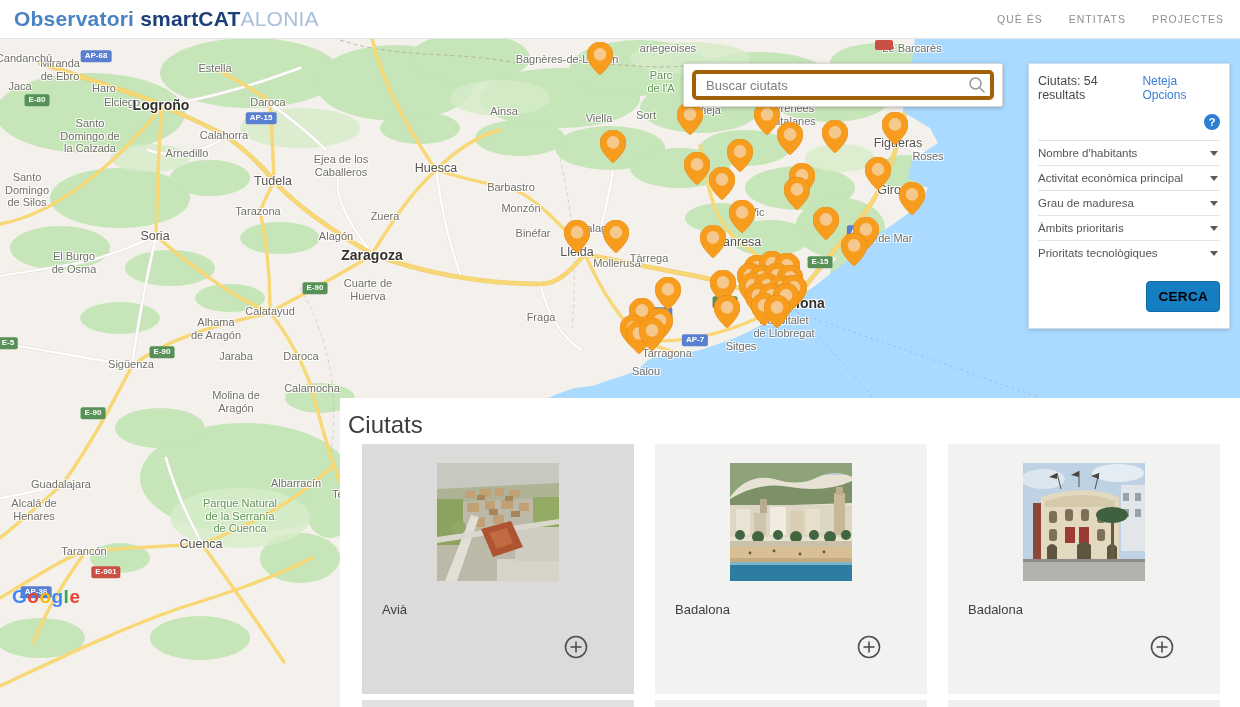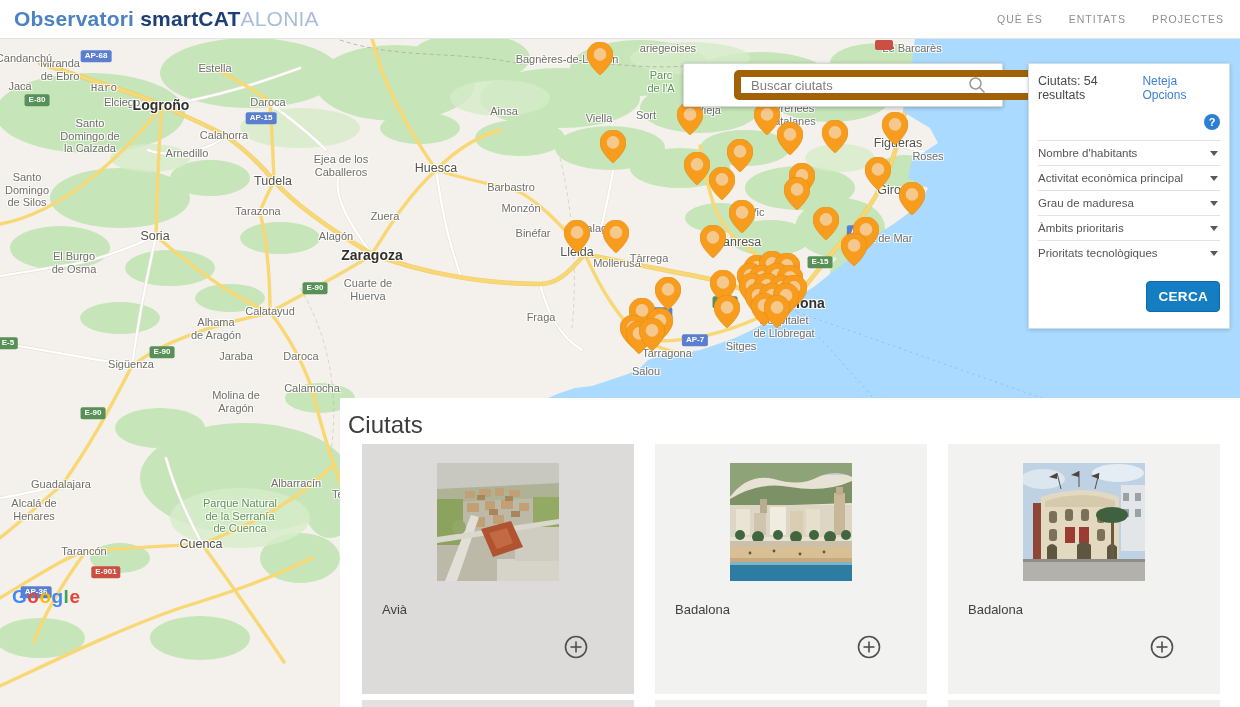--- a/index.html
+++ b/index.html
@@ -31,39 +31,39 @@
   .shield.c-blue{background:#5b7fd0;}
   .shield.c-green{background:#579157;}
   .shield.c-red{background:#cc4f44;}
   .pin{position:absolute;width:26px;height:33px;cursor:pointer;}
   .google-logo{position:absolute;left:12px;top:548px;font-size:19px;font-weight:700;letter-spacing:.5px;cursor:pointer;}
   
   .search-card{position:absolute;left:683px;top:63px;width:320px;height:44px;background:#fff;
     border:1px solid #d8d8d8;border-radius:2px;box-shadow:0 1px 4px rgba(0,0,0,.25);z-index:25;
     display:flex;align-items:center;padding:0;box-sizing:border-box;}
   .search-inner{position:relative;margin:7px 8px;flex:1;}
-  .search-inner input{width:100%;height:30px;box-sizing:border-box;border:7px solid #a16207;border-radius:5px;
-    padding:0 32px 0 10px;font-size:13px;color:#444;font-family:inherit;outline:none;margin-left:42px;}
+  .search-inner input{width:100%;height:30px;box-sizing:border-box;border:4px solid #a16207;border-radius:5px;
+    padding:0 32px 0 10px;font-size:13px;color:#444;font-family:inherit;outline:none;}
   .search-inner input::placeholder{color:#7e7e7e;}
   .search-icon{position:absolute;right:8px;top:6px;width:18px;height:18px;cursor:pointer;}
   
   .filter-panel{position:absolute;left:1028px;top:63px;width:202px;background:#fff;z-index:25;
     border:1px solid #cfdcea;box-shadow:0 1px 4px rgba(0,0,0,.18);box-sizing:border-box;padding:10px 9px 16px 9px;}
   .fp-head{display:flex;justify-content:space-between;align-items:baseline;}
   .fp-results{font-size:12.5px;color:#4a4a4a;}
   .fp-clear{font-size:12px;color:#3b7fd4;text-decoration:none;cursor:pointer;}
   .fp-help-row{display:flex;justify-content:flex-end;margin:12px 0 10px 0;}
   .help-icon{width:16px;height:16px;border-radius:50%;background:#2d7fd4;color:#fff;font-size:11px;font-weight:700;
     display:flex;align-items:center;justify-content:center;cursor:pointer;}
   .drop-row{display:flex;justify-content:space-between;align-items:center;height:24px;border-top:1px solid #e3e3e3;cursor:pointer;}
   .drop-row:last-of-type{border-bottom:1px solid #e3e3e3;}
   .drop-label{font-size:11.5px;color:#555;}
   .caret{width:0;height:0;border-left:4px solid transparent;border-right:4px solid transparent;border-top:5px solid #5a5a5a;margin-right:2px;}
   .fp-btn-row{display:flex;justify-content:flex-end;margin-top:16px;}
-  .cerca-btn{background:#157dc2;border:1px solid #0f6aa8;color:#ffffff;font-weight:700;font-size:13.5px;
+  .cerca-btn{background:#157dc2;border:1px solid #0f6aa8;color:#000000;font-weight:700;font-size:13.5px;
     padding:7px 11px;border-radius:4px;cursor:pointer;font-family:inherit;letter-spacing:.3px;}
   
   .content{position:absolute;left:340px;top:398px;width:900px;height:309px;background:#fff;z-index:10;}
   .content h2{margin:0;padding:13px 0 0 8px;font-size:24px;font-weight:400;color:#3d3d3d;}
   .cards{position:absolute;left:22px;top:46px;display:flex;gap:21px;}
   .card{width:272px;height:250px;background:#f2f2f1;position:relative;cursor:pointer;}
   .card.selected{background:#dcdbd9;}
   .card .photo{position:absolute;left:75px;top:19px;width:122px;height:118px;}
   .card .cname{position:absolute;left:20px;top:158px;font-size:13px;color:#3f3f3f;}
   .plus-btn{position:absolute;right:46px;top:191px;width:24px;height:24px;cursor:pointer;}
@@ -210,21 +210,21 @@
 
     <g stroke="#93b8d6" stroke-width="1" stroke-dasharray="2,4" fill="none" opacity="0.9">
       <path d="M795,272 L1150,669"></path>
       <path d="M797,274 L1240,430"></path>
       <path d="M930,669 L1240,480"></path>
     </g>
   </svg>
   <div id="map-overlays">
       <div class="map-label s-t" style="left: 60px; top: 32px;">Miranda
 de Ebro</div>
-      <div class="map-label s-t" style="left: 104px; top: 50px; font-family: Liberation Mono, monospace;">Haro</div>
+      <div class="map-label s-t" style="left: 104px; top: 50px;">Haro</div>
       <div class="map-label s-t" style="left: 122px; top: 64px;">Elciego</div>
       <div class="map-label s-b" style="left: 161px; top: 67px;">Logroño</div>
       <div class="map-label s-t" style="left: 215px; top: 30px;">Estella</div>
       <div class="map-label s-t" style="left: 268px; top: 64px;">Daroca</div>
       <div class="map-label s-t" style="left: 224px; top: 97px;">Calahorra</div>
       <div class="map-label s-t" style="left: 187px; top: 115px;">Arnedillo</div>
       <div class="map-label s-m" style="left: 273px; top: 143px;">Tudela</div>
       <div class="map-label s-t" style="left: 258px; top: 173px;">Tarazona</div>
       <div class="map-label s-t" style="left: 90px; top: 98px;">Santo
 Domingo de

